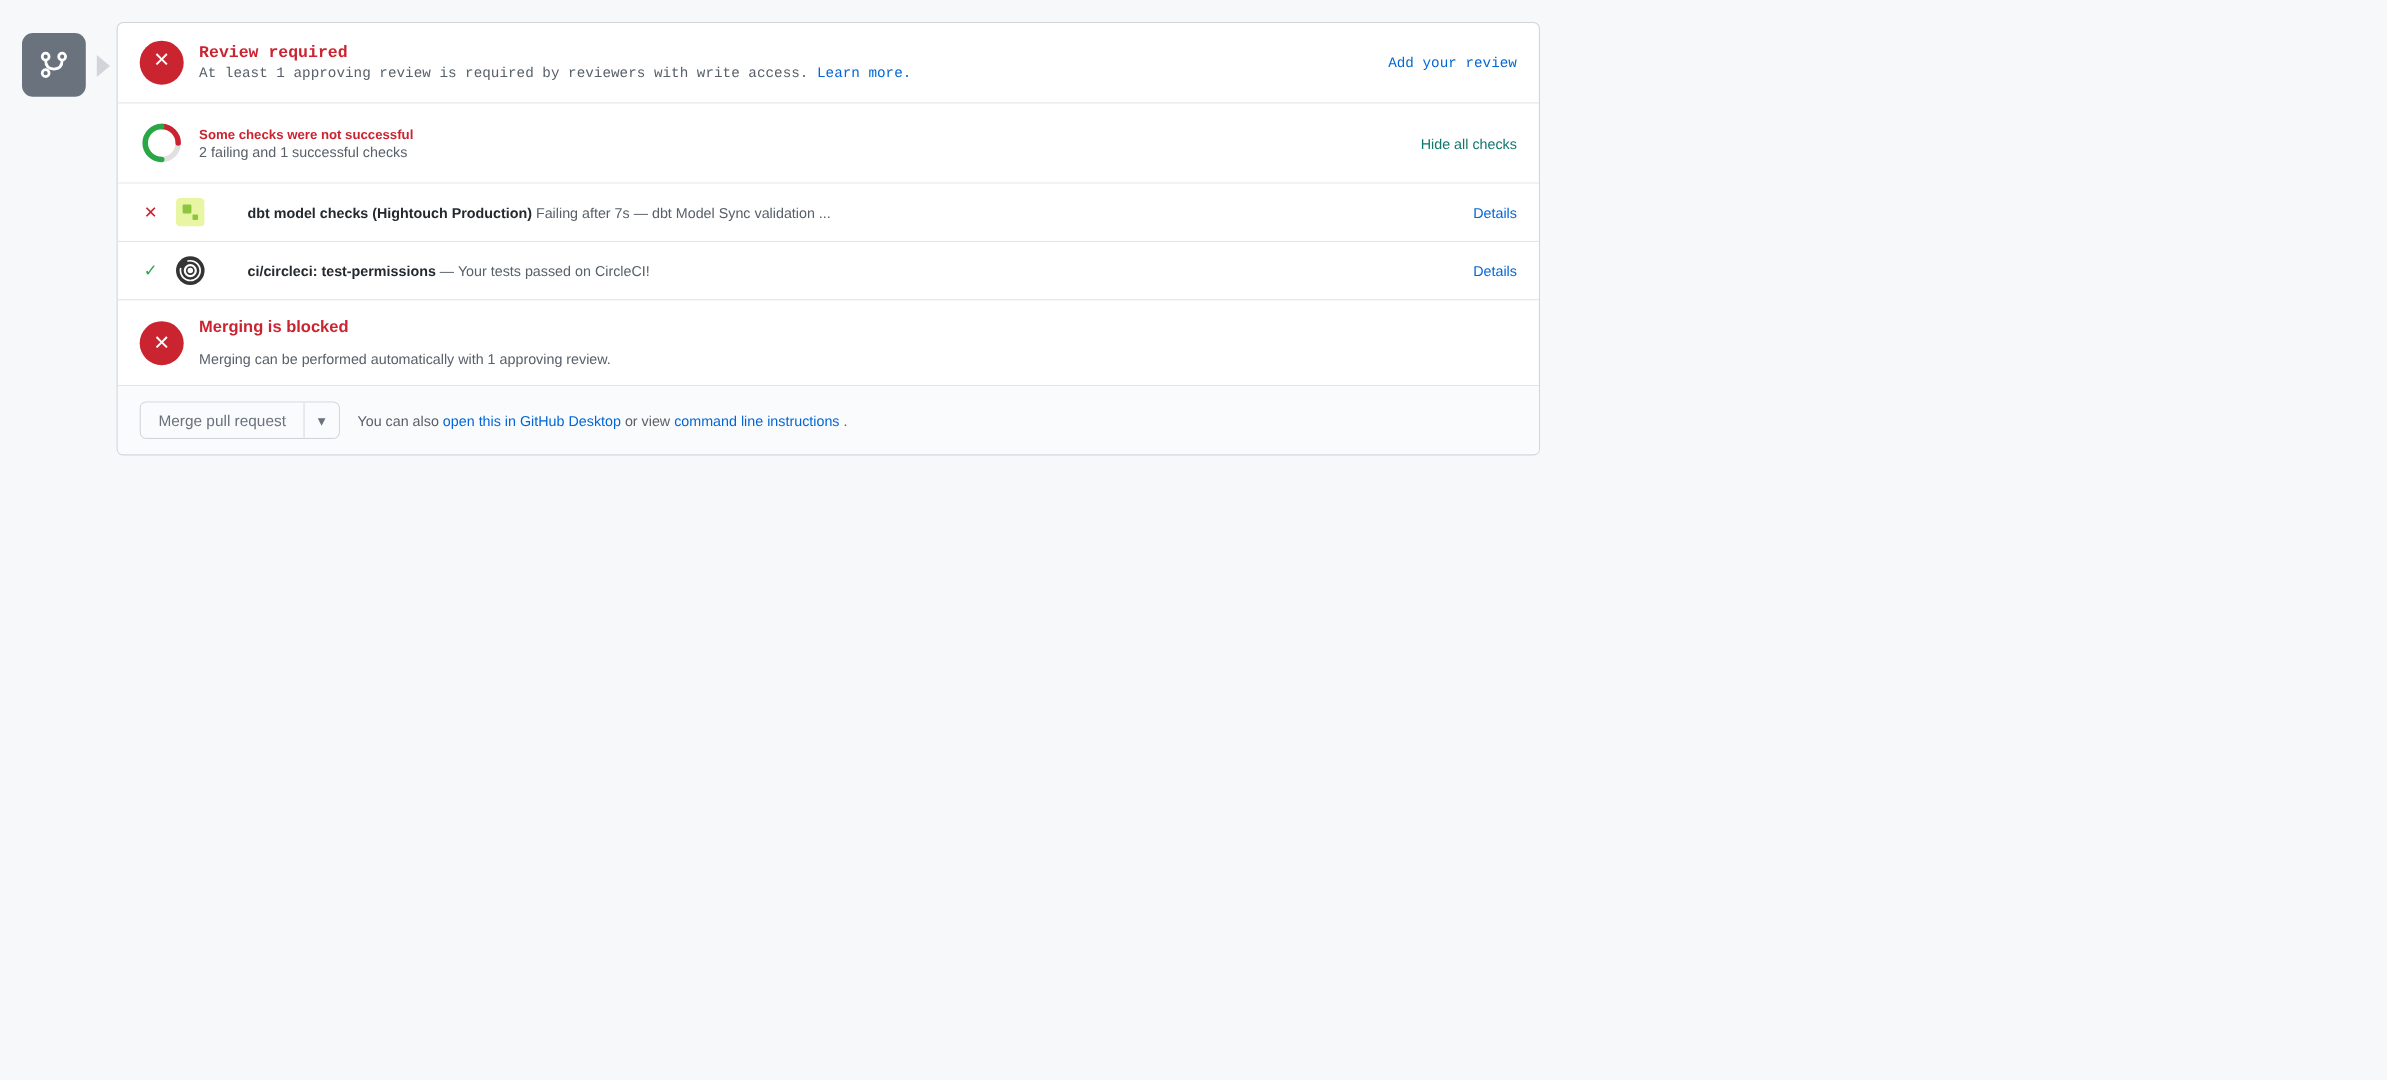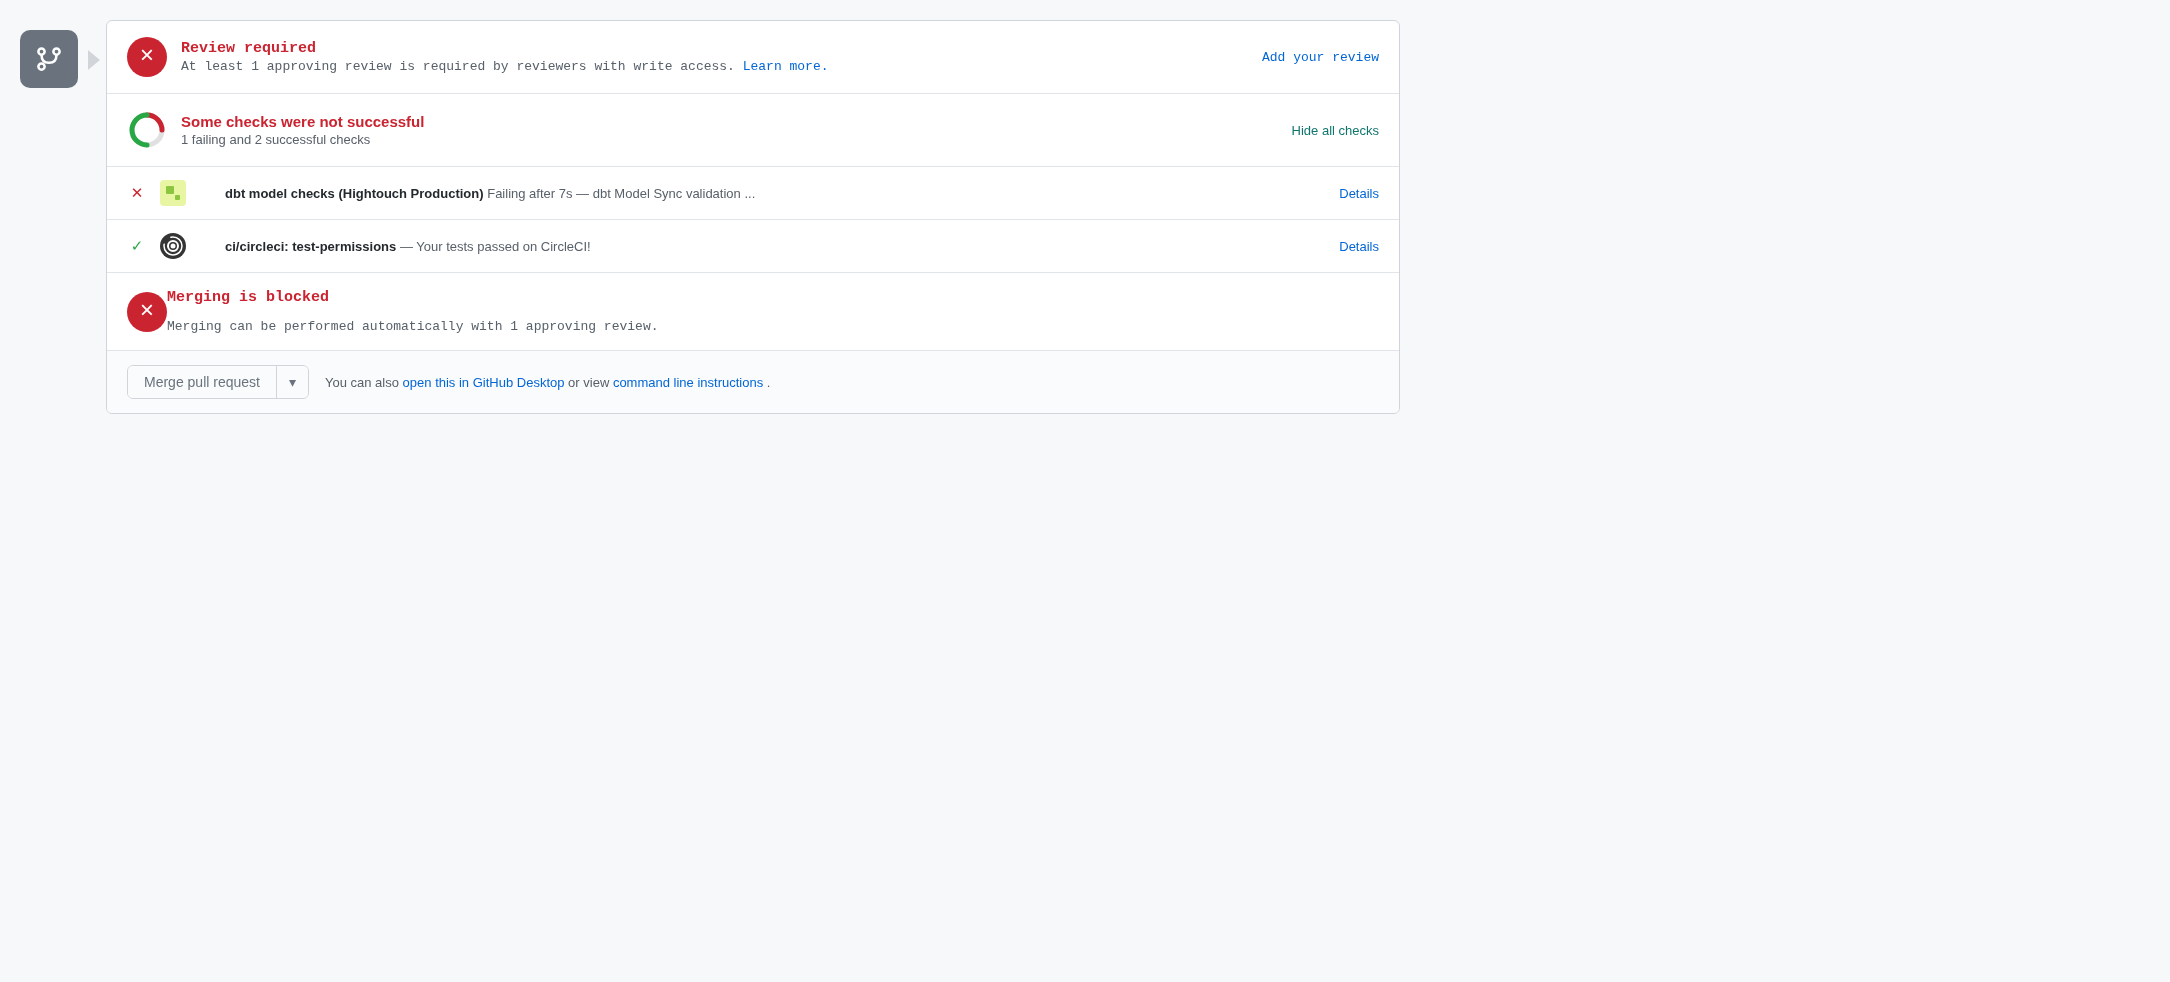--- a/index.html
+++ b/index.html
@@ -127,21 +127,21 @@
       border-bottom: 1px solid #e1e4e8;
       gap: 14px;
     }
 
     .section-checks .content {
       flex: 1;
     }
 
     .section-checks .content .title {
       font-weight: 600;
-      font-size: 15px;
+      font-size: 12px;
       color: #cb2431;
     }
 
     .section-checks .content .subtitle {
       color: #586069;
       font-size: 13px;
       margin-top: 2px;
     }
 
     .section-checks .action-link {
@@ -220,21 +220,21 @@
       color: #28a745;
       font-size: 15px;
     }
 
     
     .section-blocked {
       display: flex;
       align-items: center;
       padding: 16px 20px;
       border-bottom: 1px solid #e1e4e8;
-      font-family: Liberation Mono, monospace;
+      gap: 14px;
     }
 
     .section-blocked .content {
       flex: 1;
     }
 
     .section-blocked .content .title {
       font-weight: 600;
       font-size: 15px;
       color: #cb2431;
@@ -335,21 +335,21 @@
 
       <svg class="icon-mixed-circle" width="40" height="40" viewBox="0 0 40 40">
 
         <circle cx="20" cy="20" r="15" fill="none" stroke="#e0e0e0" stroke-width="5"></circle>
 
         <path d="M20 5 A15 15 0 0 1 35 20" fill="none" stroke="#cb2431" stroke-width="5" stroke-linecap="round"></path>
         <path d="M20 35 A15 15 0 0 1 5 20 A15 15 0 0 1 20 5" fill="none" stroke="#28a745" stroke-width="5" stroke-linecap="round"></path>
       </svg>
       <div class="content">
         <div class="title">Some checks were not successful</div>
-        <div class="subtitle">1 failing and 2 successful checks</div>
+        <div class="subtitle">2 failing and 1 successful checks</div>
       </div>
       <a href="#" class="action-link">Hide all checks</a>
     </div>
 
     <div class="check-row">
       <div class="check-status status-fail">✕</div>
       <div class="check-icon">
         <svg width="26" height="26" viewBox="0 0 26 26">
           <rect width="26" height="26" rx="4" fill="#e8f5a3"></rect>
           <rect x="6" y="6" width="8" height="8" rx="1" fill="#8cc63f"></rect>

